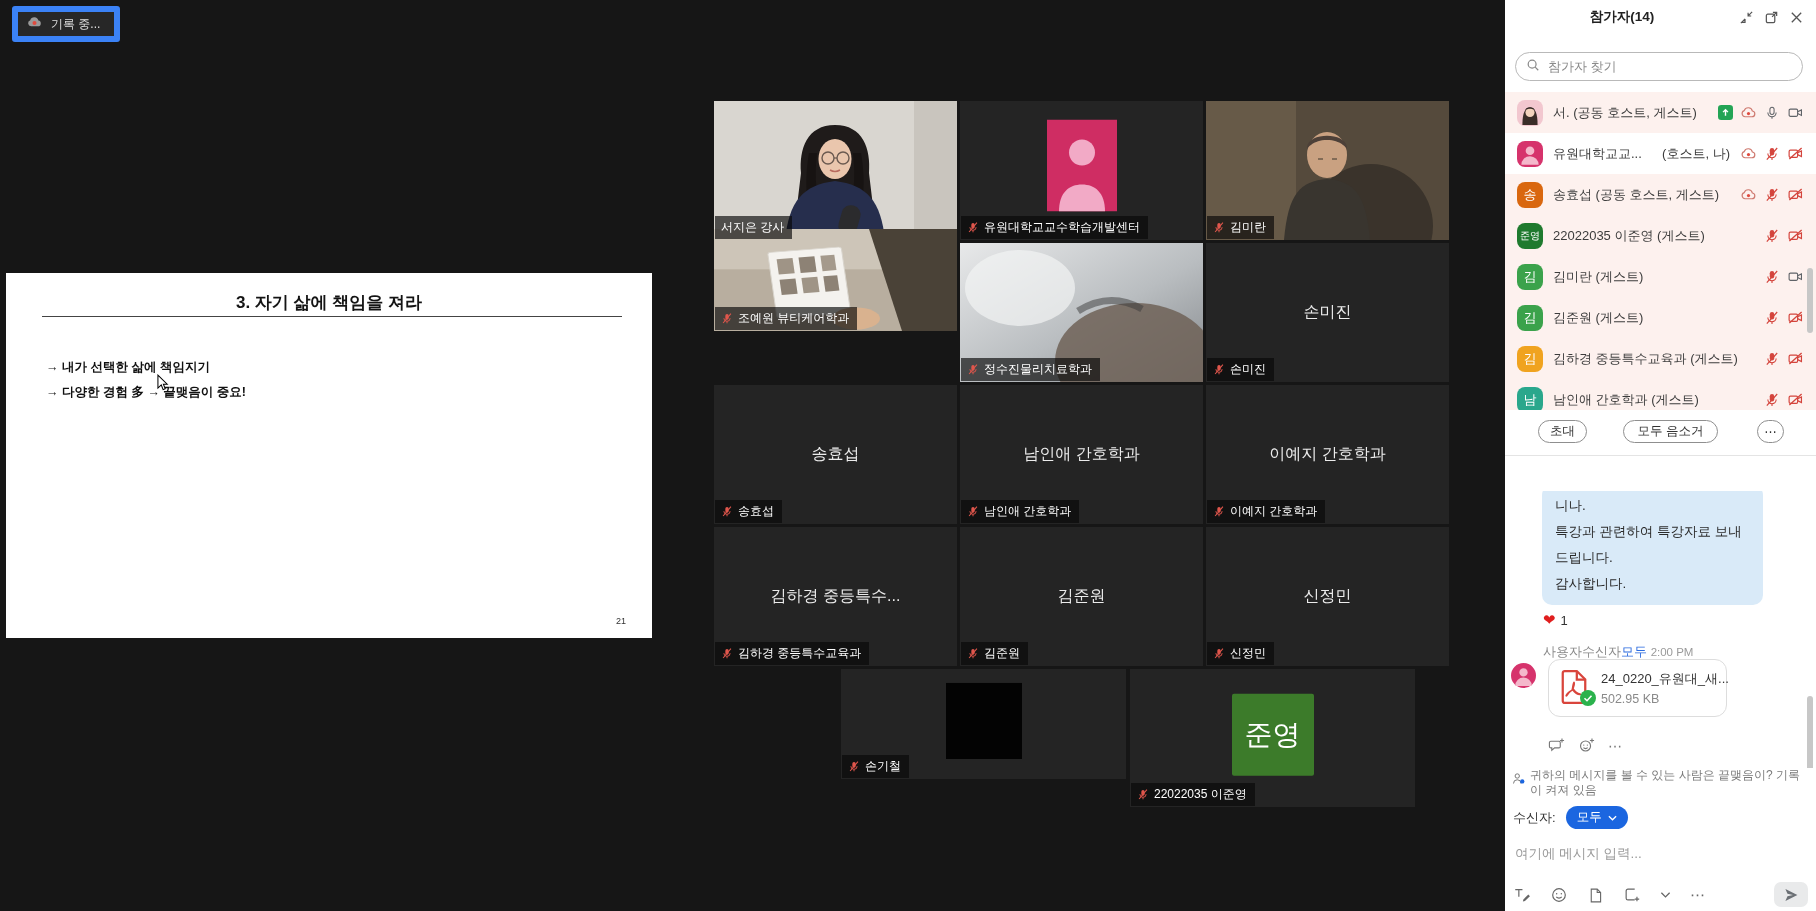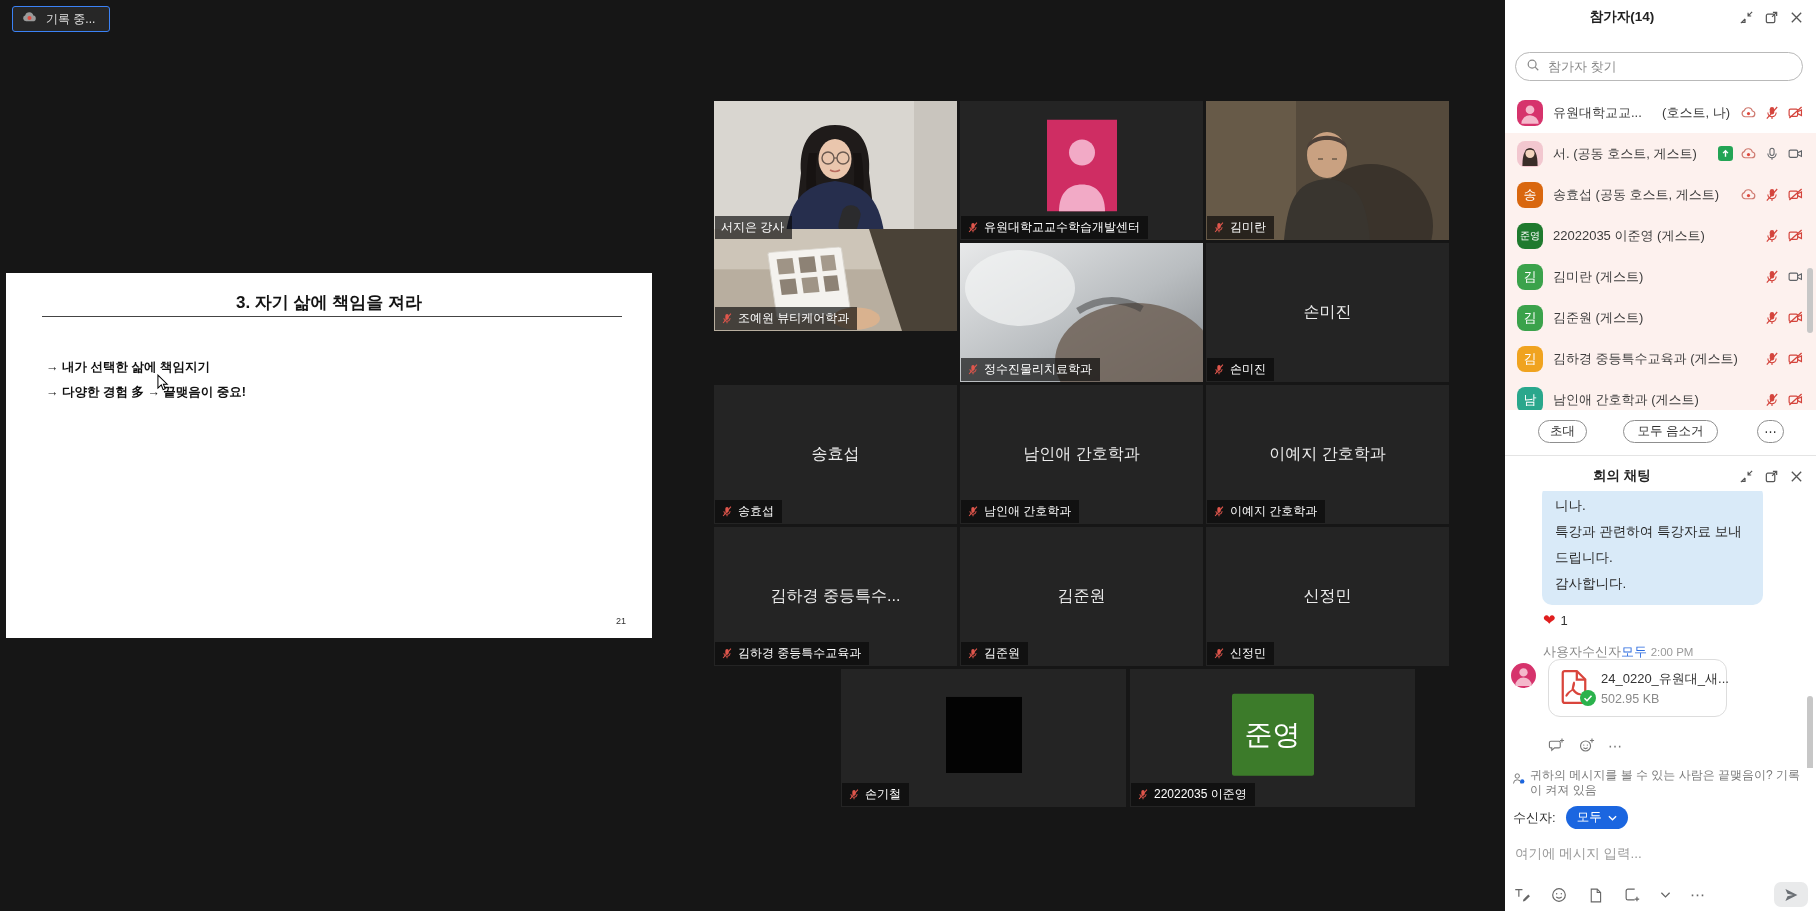--- a/index.html
+++ b/index.html
@@ -1,19 +1,19 @@
 <!DOCTYPE html>
 <html><head>
 <meta charset="utf-8">
 <style>
   html,body{margin:0;padding:0;background:#161616;font-family:"Liberation Sans",sans-serif;}
   #app{position:relative;width:1816px;height:911px;background:#161616;overflow:hidden;}
 
   
-  .rec-badge{position:absolute;left:12px;top:6px;height:24px;background:#272727;border:1px solid #3b82f6;
+  .rec-badge{position:absolute;left:12px;top:6px;height:24px;background:#272727;border:6px solid #3b82f6;
     border-radius:3px;display:flex;align-items:center;gap:8px;padding:0 14px 0 8px;color:#e0e0e0;font-size:12px;}
 
   
   .slide{position:absolute;left:6px;top:273px;width:646px;height:365px;background:#ffffff;}
   .slide-title{position:absolute;top:18px;left:0;right:0;text-align:center;font-size:17px;font-weight:bold;color:#141414;}
   .slide-rule{position:absolute;top:43px;left:36px;right:30px;border-top:1.6px solid #444;}
   .slide-bullets{position:absolute;top:82px;left:40px;color:#111;font-size:12.5px;font-weight:bold;line-height:25px;white-space:pre;}
   .slide-page{position:absolute;right:26px;bottom:12px;font-size:9px;color:#333;}
 
   
@@ -318,21 +318,21 @@
             <svg viewBox="0 0 20 20" width="12" height="13">
               <rect x="7.2" y="2.5" width="5.6" height="9.5" rx="2.8" fill="#e0564c"></rect>
               <path d="M4.8 9.5a5.2 5.2 0 0 0 10.4 0" fill="none" stroke="#e0564c" stroke-width="1.6"></path>
               <line x1="10" y1="14.7" x2="10" y2="18" stroke="#e0564c" stroke-width="1.6"></line>
               <line x1="3.5" y1="17.5" x2="16.5" y2="2" stroke="#e0564c" stroke-width="1.8"></line>
             </svg>
           </span>
           <span>신정민</span>
         </div>
       </div>
-      <div class="tile" style="left: 841px; top: 669px; width: 285px; height: 138px;">
+      <div class="tile" style="left: 841px; top: 669px; width: 285px; height: 110px;">
         <div class="scene">
           <div class="black-box avatar-box"></div>
         </div>
         <div class="vlabel">
           <span style="display: inline-flex;">
             <svg viewBox="0 0 20 20" width="12" height="13">
               <rect x="7.2" y="2.5" width="5.6" height="9.5" rx="2.8" fill="#e0564c"></rect>
               <path d="M4.8 9.5a5.2 5.2 0 0 0 10.4 0" fill="none" stroke="#e0564c" stroke-width="1.6"></path>
               <line x1="10" y1="14.7" x2="10" y2="18" stroke="#e0564c" stroke-width="1.6"></line>
               <line x1="3.5" y1="17.5" x2="16.5" y2="2" stroke="#e0564c" stroke-width="1.8"></line>
@@ -385,57 +385,20 @@
 
     <div class="search-wrap">
       <span><svg viewBox="0 0 16 16" width="14" height="14" fill="none" stroke="#888" stroke-width="1.4">
             <circle cx="7" cy="7" r="4.5"></circle>
             <path d="M10.5 10.5 14 14"></path>
           </svg></span>
       <input placeholder="참가자 찾기" style="">
     </div>
 
     <div class="plist" id="plist-mount">
-  <div class="p-row">
-    <span class="avatar" style="background: rgb(214, 51, 108);">
-            <svg viewBox="0 0 24 24" width="26" height="26">
-              <circle cx="12" cy="9" r="4" fill="#f4b8cb"></circle>
-              <path d="M4 22a8 8 0 0 1 16 0Z" fill="#f4b8cb"></path>
-            </svg>
-          </span>
-    <span class="p-flex">
-      <span class="p-name">유원대학교교...</span>
-      <span style="flex:1"></span>
-      <span class="p-suffix">(호스트, 나)</span>
-    </span>
-    <span class="p-icons">
-            <span style="display: inline-flex;">
-              <svg viewBox="0 0 20 20" width="17" height="17">
-                <path d="M6 15h8a3.4 3.4 0 0 0 .6-6.75A5 5 0 0 0 5 7.8 3.7 3.7 0 0 0 6 15Z" fill="none" stroke="#cf7a70" stroke-width="1.4"></path>
-                <circle cx="10" cy="11.2" r="1.9" fill="#e04b3f"></circle>
-              </svg>
-            </span>
-            <span style="display: inline-flex;">
-              <svg viewBox="0 0 20 20" width="16" height="16">
-                <rect x="7.2" y="2.5" width="5.6" height="9.5" rx="2.8" fill="#d4453d"></rect>
-                <path d="M4.8 9.5a5.2 5.2 0 0 0 10.4 0" fill="none" stroke="#d4453d" stroke-width="1.4"></path>
-                <line x1="10" y1="14.7" x2="10" y2="17.5" stroke="#d4453d" stroke-width="1.4"></line>
-                <line x1="3.5" y1="17" x2="16.5" y2="2.5" stroke="#d4453d" stroke-width="1.5"></line>
-              </svg>
-            </span>
-            <span style="display: inline-flex;">
-              <svg viewBox="0 0 20 20" width="17" height="17">
-                <rect x="2.5" y="6" width="10" height="8.5" rx="1.5" fill="none" stroke="#d4453d" stroke-width="1.4"></rect>
-                <path d="M12.5 9.2 17 7v6.5l-4.5-2.2" fill="none" stroke="#d4453d" stroke-width="1.4"></path>
-                <line x1="2.8" y1="16.5" x2="17.2" y2="3.5" stroke="#d4453d" stroke-width="1.5"></line>
-              </svg>
-            </span>
-          </span>
-  </div>
-
   <div class="p-row hl">
     <span class="avatar" style="background: rgb(242, 199, 207);">
             <svg viewBox="0 0 24 24" width="26" height="26">
               <path d="M5 23c0-10 2-16 7-16s7 6 7 16Z" fill="#3a2d28"></path>
               <circle cx="12" cy="11.5" r="4.2" fill="#f3d3bd"></circle>
               <path d="M7.4 9.5c1-3.8 8.2-3.8 9.2 0-2.6-1.9-6.6-1.9-9.2 0Z" fill="#2e2420"></path>
             </svg>
           </span>
     <span class="p-flex">
       <span class="p-name">서. (공동 호스트, 게스트)</span>
@@ -464,20 +427,57 @@
             </span>
             <span style="display: inline-flex;">
               <svg viewBox="0 0 20 20" width="17" height="17">
                 <rect x="2.5" y="6" width="10" height="8.5" rx="1.5" fill="none" stroke="#5f6368" stroke-width="1.3"></rect>
                 <path d="M12.5 9.2 17 7v6.5l-4.5-2.2" fill="none" stroke="#5f6368" stroke-width="1.3"></path>
               </svg>
             </span>
           </span>
   </div>
 
+  <div class="p-row">
+    <span class="avatar" style="background: rgb(214, 51, 108);">
+            <svg viewBox="0 0 24 24" width="26" height="26">
+              <circle cx="12" cy="9" r="4" fill="#f4b8cb"></circle>
+              <path d="M4 22a8 8 0 0 1 16 0Z" fill="#f4b8cb"></path>
+            </svg>
+          </span>
+    <span class="p-flex">
+      <span class="p-name">유원대학교교...</span>
+      <span style="flex:1"></span>
+      <span class="p-suffix">(호스트, 나)</span>
+    </span>
+    <span class="p-icons">
+            <span style="display: inline-flex;">
+              <svg viewBox="0 0 20 20" width="17" height="17">
+                <path d="M6 15h8a3.4 3.4 0 0 0 .6-6.75A5 5 0 0 0 5 7.8 3.7 3.7 0 0 0 6 15Z" fill="none" stroke="#cf7a70" stroke-width="1.4"></path>
+                <circle cx="10" cy="11.2" r="1.9" fill="#e04b3f"></circle>
+              </svg>
+            </span>
+            <span style="display: inline-flex;">
+              <svg viewBox="0 0 20 20" width="16" height="16">
+                <rect x="7.2" y="2.5" width="5.6" height="9.5" rx="2.8" fill="#d4453d"></rect>
+                <path d="M4.8 9.5a5.2 5.2 0 0 0 10.4 0" fill="none" stroke="#d4453d" stroke-width="1.4"></path>
+                <line x1="10" y1="14.7" x2="10" y2="17.5" stroke="#d4453d" stroke-width="1.4"></line>
+                <line x1="3.5" y1="17" x2="16.5" y2="2.5" stroke="#d4453d" stroke-width="1.5"></line>
+              </svg>
+            </span>
+            <span style="display: inline-flex;">
+              <svg viewBox="0 0 20 20" width="17" height="17">
+                <rect x="2.5" y="6" width="10" height="8.5" rx="1.5" fill="none" stroke="#d4453d" stroke-width="1.4"></rect>
+                <path d="M12.5 9.2 17 7v6.5l-4.5-2.2" fill="none" stroke="#d4453d" stroke-width="1.4"></path>
+                <line x1="2.8" y1="16.5" x2="17.2" y2="3.5" stroke="#d4453d" stroke-width="1.5"></line>
+              </svg>
+            </span>
+          </span>
+  </div>
+
   <div class="p-row hl">
     <span class="avatar" style="background: rgb(217, 103, 15);">송</span>
     <span class="p-flex">
       <span class="p-name">송효섭 (공동 호스트, 게스트)</span>
       <span style="flex:1"></span>
       <span class="p-suffix"></span>
     </span>
     <span class="p-icons">
             <span style="display: inline-flex;">
               <svg viewBox="0 0 20 20" width="17" height="17">
@@ -635,41 +635,20 @@
     <div class="scroll-thumb" style="top:268px;height:65px;"></div>
 
     <div class="p-foot">
       <button class="pill-btn" style="left:33px;width:49px;">초대</button>
       <button class="pill-btn" style="left:118px;width:95px;">모두 음소거</button>
       <button class="pill-btn" style="left:252px;width:27px;">⋯</button>
     </div>
 
     <div class="divider"></div>
 
-    <div class="chat-header">
-      <div class="p-title">회의 채팅</div>
-      <div class="hdr-icons">
-        <span>
-            <svg viewBox="0 0 16 16" width="15" height="15" fill="none" stroke="#555" stroke-width="1.3">
-              <path d="M14 2 9.5 6.5M9.7 3v3.4H13M2 14l4.5-4.5M3 13.1h3.4V9.7"></path>
-            </svg>
-          </span>
-        <span>
-            <svg viewBox="0 0 16 16" width="15" height="15" fill="none" stroke="#555" stroke-width="1.3">
-              <rect x="2.5" y="4.5" width="9" height="9" rx="1.5"></rect>
-              <path d="M9.5 2.5h4v4M13.2 2.8 8.6 7.4"></path>
-            </svg>
-          </span>
-        <span>
-            <svg viewBox="0 0 16 16" width="15" height="15" stroke="#555" stroke-width="1.4">
-              <path d="M3 3l10 10M13 3 3 13"></path>
-            </svg>
-          </span>
-      </div>
-    </div>
 
     <div class="chat-body">
       <div class="bubble">니나.
 특강과 관련하여 특강자료 보내드립니다.
 감사합니다.</div>
       <div class="reaction">
         <span class="heart">❤</span>
         <span>1</span>
       </div>
       <div class="meta">

